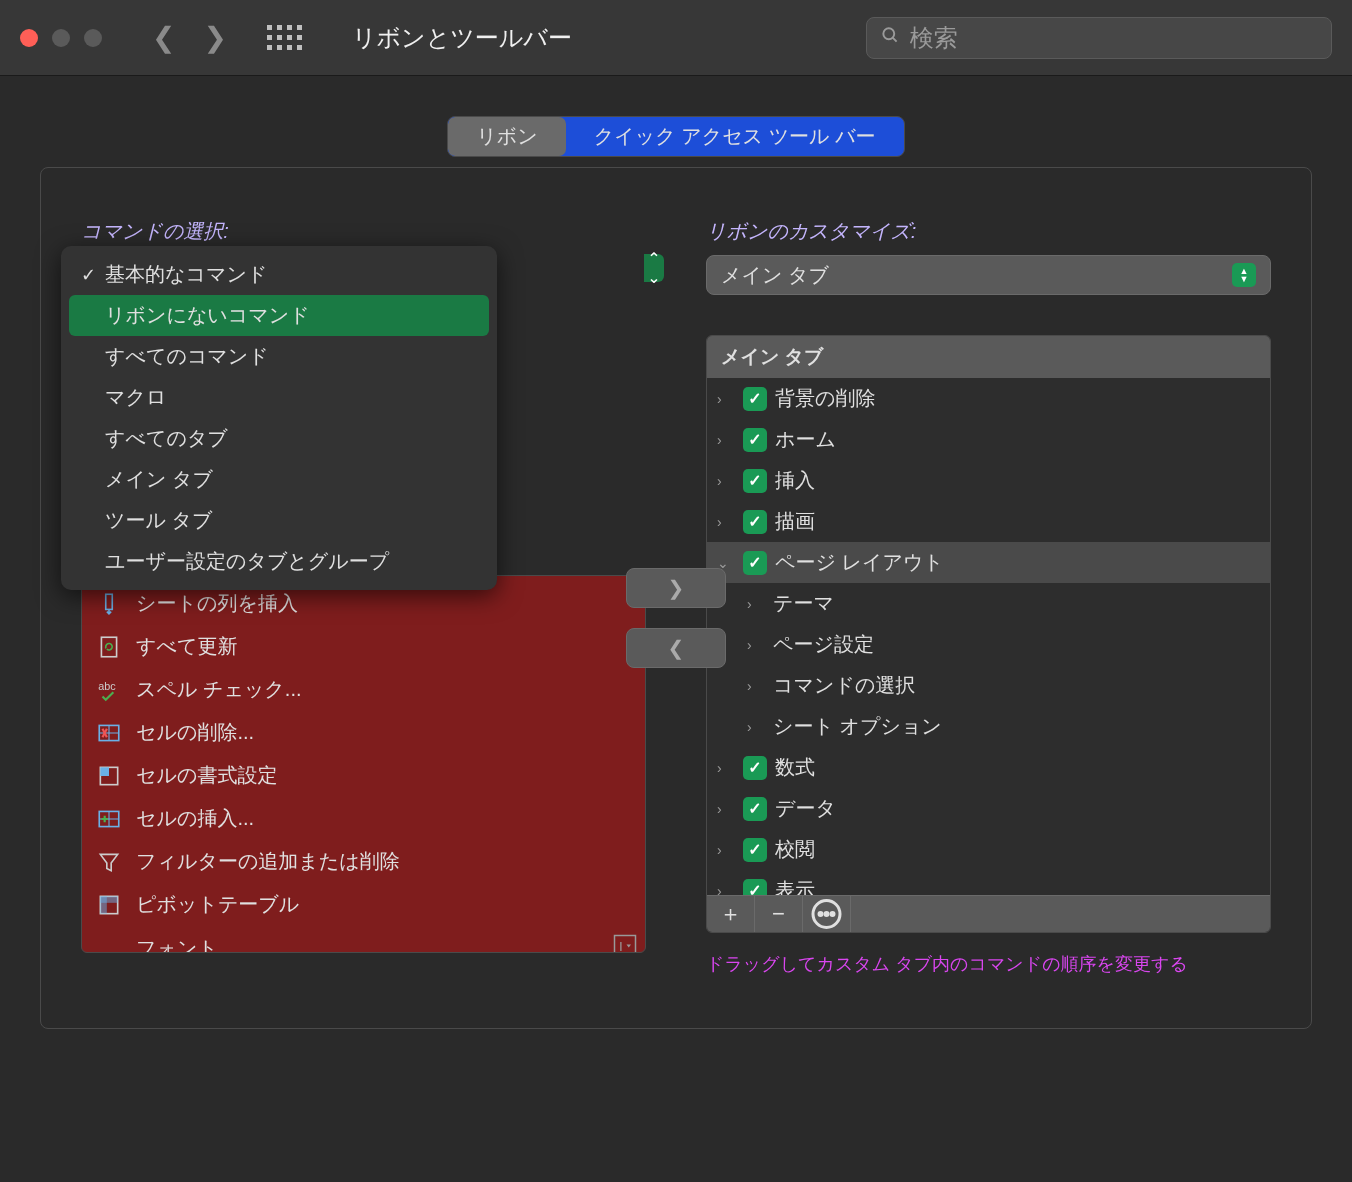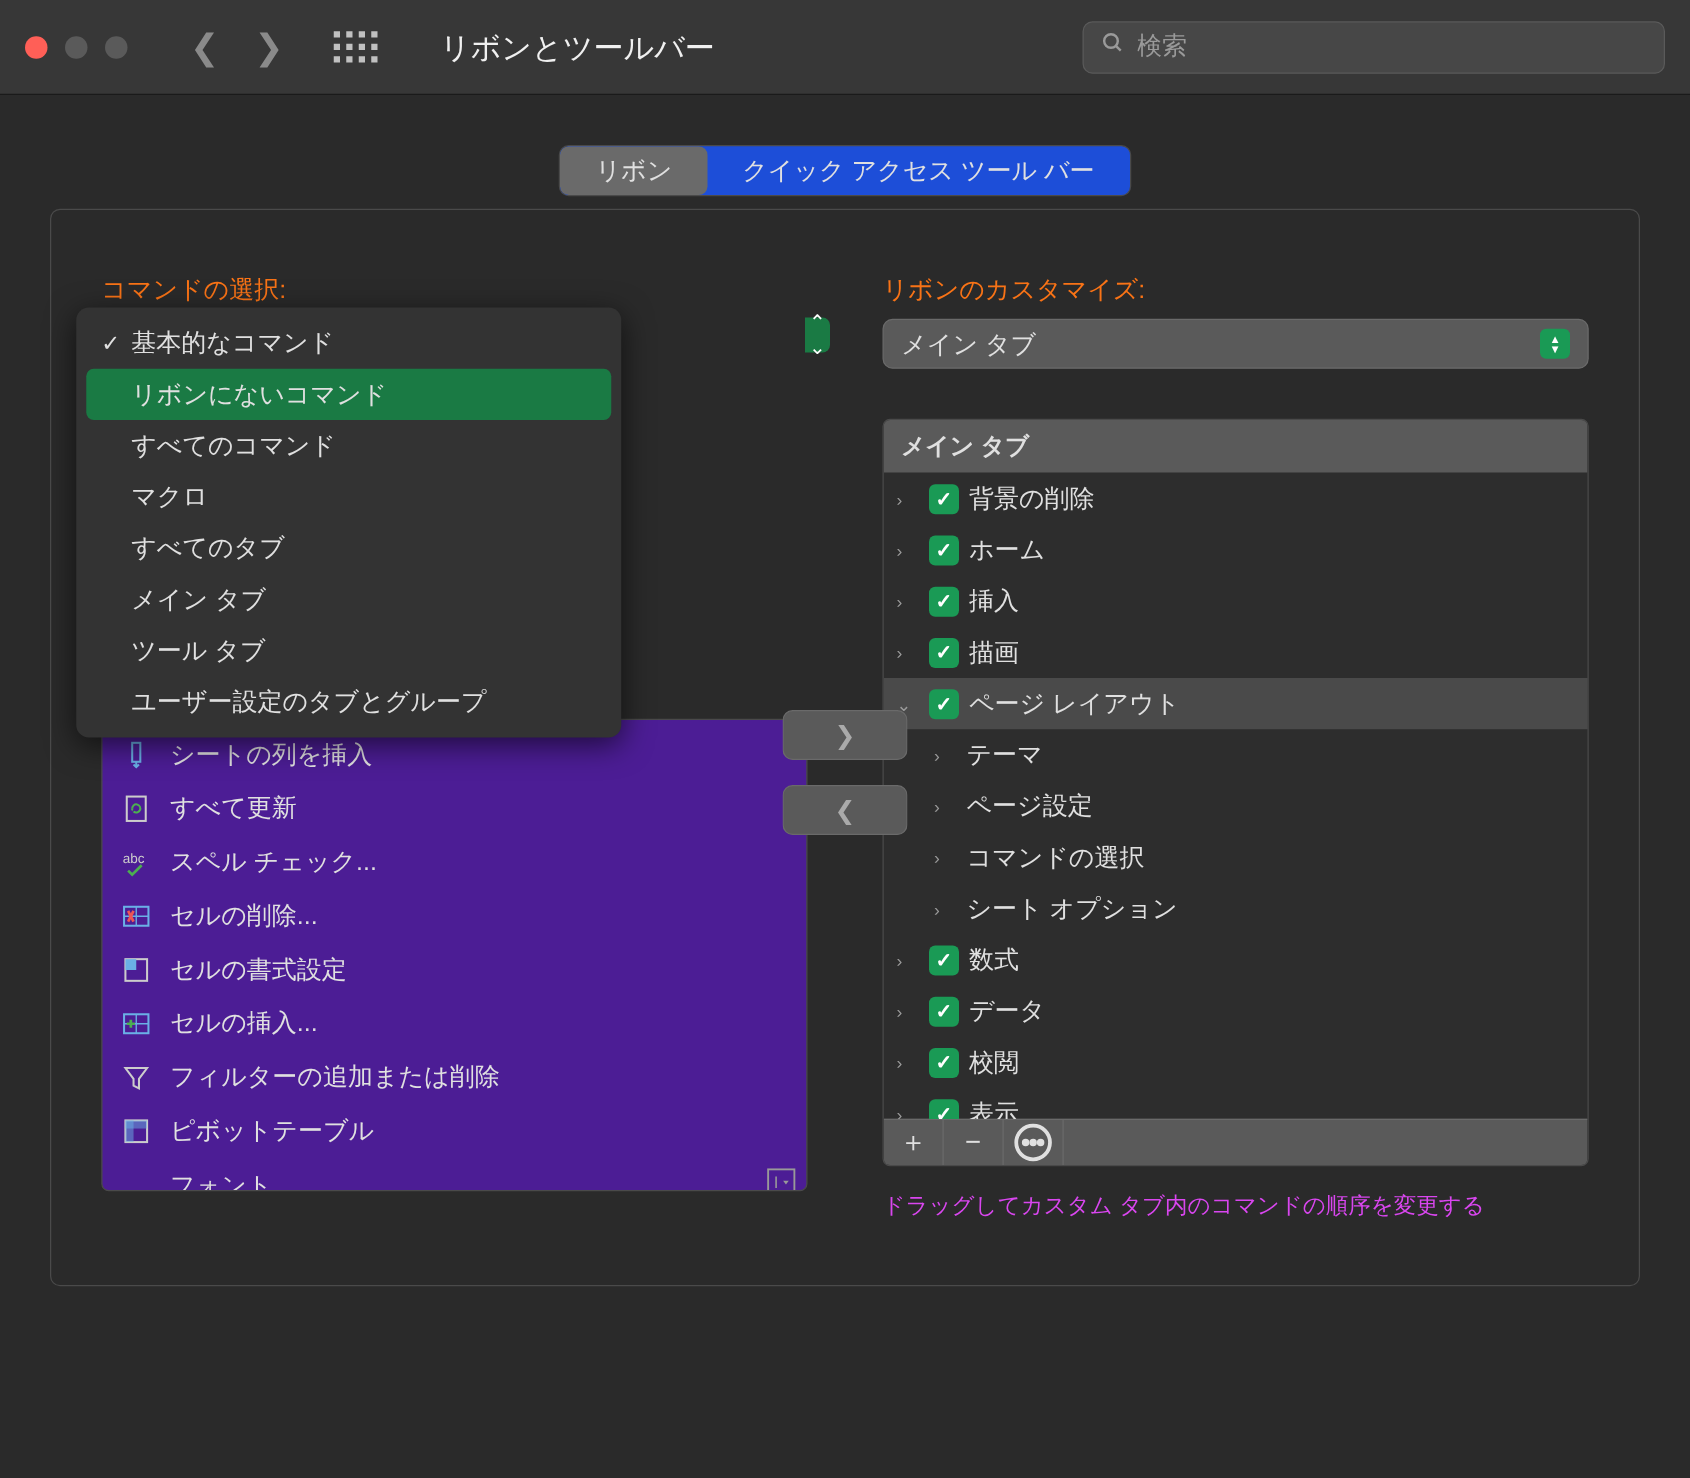--- a/index.html
+++ b/index.html
@@ -11,43 +11,43 @@
     .tl-close { background: #ff5f57; }
     .tl-min { background: #5a5a5a; }
     .tl-max { background: #5a5a5a; }
     .nav-arrows { display: flex; gap: 28px; margin-left: 50px; }
     .nav-arrow { color: #8a8a8a; font-size: 28px; cursor: default; }
     .apps-grid { margin-left: 40px; display: grid; grid-template-columns: repeat(4, 5px); grid-template-rows: repeat(3, 5px); gap: 5px; }
     .apps-grid span { width: 5px; height: 5px; background: #c0c0c0; }
     .title { margin-left: 50px; font-size: 24px; font-weight: 400; color: #f0f0f0; }
     .search-wrap { margin-left: auto; display: flex; align-items: center; background: #474747; border: 1px solid #5a5a5a; border-radius: 8px; padding: 6px 14px; width: 466px; height: 42px; }
     .search-icon { color: #9a9a9a; font-size: 20px; margin-right: 10px; }
-    .search-input { background: none; border: none; outline: none; color: #e0e0e0; font-size: 20px; width: 100%; }
+    .search-input { background: none; border: none; outline: none; color: #e0e0e0; font-size: 24px; width: 100%; }
     .search-input::placeholder { color: #9a9a9a; }
     
     .content { padding: 40px 20px 0; }
     .tab-seg { display: flex; justify-content: center; margin-bottom: 10px; }
     .seg { display: flex; background: #1d4ed8; border-radius: 8px; overflow: hidden; border: 1px solid #4a4a4a; }
     .seg-item { padding: 6px 28px; font-size: 20px; color: #e0e0e0; cursor: pointer; }
     .seg-item.active { background: #6a6a6a; border-radius: 7px; }
     
     .panel { border: 1px solid #4a4a4a; border-radius: 8px; padding: 50px 40px; margin: 0 20px; position: relative; }
     .columns { display: flex; gap: 60px; }
     .col-left, .col-right { flex: 1; position: relative; }
     
-    .section-label { font-size: 20px; color: #f97316; margin-bottom: 10px; }
+    .section-label { font-size: 20px; color: #c4b5fd; margin-bottom: 10px; font-style: italic; }
     
     .dropdown-menu { position: absolute; top: 28px; left: -20px; width: 436px; background: #333333; border-radius: 10px; box-shadow: 0 6px 24px rgba(0,0,0,0.6); padding: 8px 8px; z-index: 10; }
     .dd-item { display: flex; align-items: center; padding: 7px 12px; font-size: 20px; color: #e0e0e0; border-radius: 6px; cursor: pointer; }
     .dd-item .check { width: 24px; font-size: 18px; }
     .dd-item.selected { background: #1a7a44; }
     .dd-item.selected .check { visibility: hidden; }
     .dd-edge { position: absolute; right: -18px; top: 36px; width: 20px; height: 28px; background: #1a7a44; border-radius: 0 6px 6px 0; display:flex; align-items:center; justify-content:center; color:#fff; font-size:16px; }
     
-    .cmd-list { margin-top: 330px; background: #4c1d95; border: 1px solid #4a4a4a; border-radius: 6px; padding: 6px 0; height: 378px; overflow: hidden; }
+    .cmd-list { margin-top: 330px; background: #7f1d1d; border: 1px solid #4a4a4a; border-radius: 6px; padding: 6px 0; height: 378px; overflow: hidden; }
     .cmd-item { display: flex; align-items: center; padding: 8px 8px 8px 14px; font-size: 20px; color: #e0e0e0; gap: 14px; }
     .cmd-icon { width: 26px; height: 26px; display: flex; align-items: center; justify-content: center; flex-shrink: 0; }
     .cmd-label { flex: 1; }
     .cmd-trail { width: 24px; color: #9a9a9a; font-size: 16px; text-align: center; }
     
     .select-box { background: #5a5a5a; border: 1px solid #6a6a6a; border-radius: 8px; padding: 6px 14px; font-size: 20px; color: #e0e0e0; display: flex; align-items: center; justify-content: space-between; height: 40px; }
     .select-arrows { background: #1a9a55; width: 24px; height: 24px; border-radius: 5px; display: flex; flex-direction: column; align-items: center; justify-content: center; color: #fff; font-size: 9px; line-height: 8px; }
     
     .tree { margin-top: 40px; background: #2d2d2d; border: 1px solid #4a4a4a; border-radius: 6px; height: 598px; overflow: hidden; display: flex; flex-direction: column; }
     .tree-header { background: #5a5a5a; padding: 8px 14px; font-size: 19px; font-weight: 600; color: #e0e0e0; }

